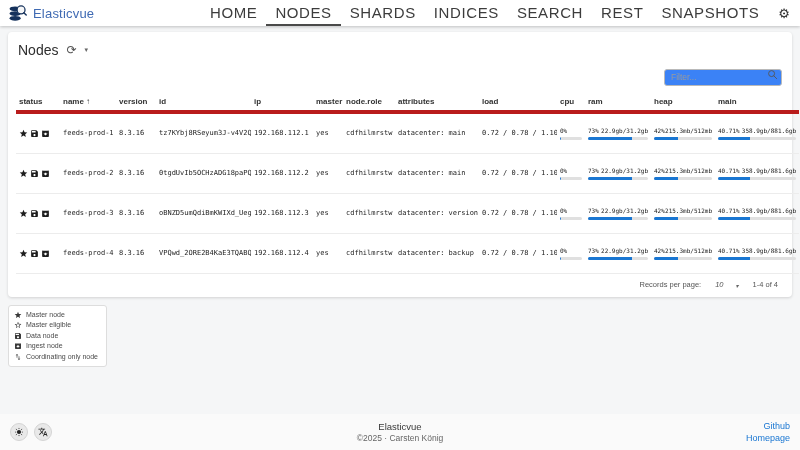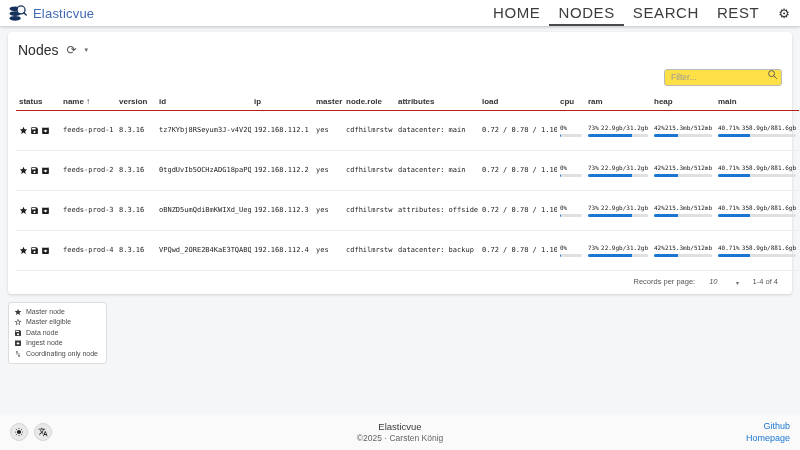--- a/index.html
+++ b/index.html
@@ -19,37 +19,37 @@
   .gear { margin-left:10px; font-size:13px; color:#333; cursor:pointer; line-height:1; }
 
   
   .card { background:#fff; margin:6px 8px 0; border-radius:4px; box-shadow:0 1px 3px rgba(0,0,0,.15); padding:8px 8px 2px; }
   .title-row { display:flex; align-items:center; gap:8px; padding:2px 2px 6px; }
   .page-title { font-size:14px; color:#2e2e2e; font-weight:400; }
   .refresh-btn { font-size:12px; color:#555; cursor:pointer; line-height:1; }
   .refresh-caret { font-size:7px; color:#666; cursor:pointer; }
   .filter-row { display:flex; justify-content:flex-end; padding:2px 2px 8px; }
   .filter-box { position:relative; width:118px; }
-  .filter-input { width:100%; height:17px; border:1px solid #b9b9b9; border-radius:3px; font-size:8.5px; padding:0 18px 0 6px; color:#333; font-family:"Liberation Sans",sans-serif; background:#fde047; }
+  .filter-input { width:100%; height:17px; border:1px solid #b9b9b9; border-radius:3px; font-size:8.5px; padding:0 18px 0 6px; color:#333; font-family:"Liberation Sans",sans-serif; background:#3b82f6; }
   .filter-input::placeholder { color:#9a9a9a; }
   .search-ic { position:absolute; right:4px; top:3px; }
 
   table { width:100%; border-collapse:collapse; table-layout:fixed; }
-  th { font-size:8px; font-weight:700; color:#333; text-align:left; padding:3px 3px 4px; border-bottom:1px solid #b91c1c; white-space:nowrap; overflow:hidden; }
+  th { font-size:8px; font-weight:700; color:#333; text-align:left; padding:3px 3px 4px; border-bottom:4px solid #b91c1c; white-space:nowrap; overflow:hidden; }
   td { font-family:"DejaVu Sans Mono", monospace; font-size:7px; color:#222; padding:13px 3px; border-bottom:1px solid #ececec; white-space:nowrap; overflow:hidden; vertical-align:middle; height:19px; }
   .sort-arrow { font-size:8px; color:#444; margin-left:2px; }
   .status-cell { display:flex; gap:2px; align-items:center; }
   .st-ic { width:9px; height:9px; fill:#1d1d1d; flex:none; }
 
   .pctcell .lbls { display:flex; justify-content:space-between; font-size:6px; color:#222; line-height:8px; }
   .track { height:3px; background:#e0e0e0; border-radius:2px; margin-top:2px; overflow:hidden; }
   .fill { height:100%; background:#1976d2; }
 
   .tfoot { display:flex; justify-content:flex-end; align-items:center; gap:14px; font-size:7.5px; color:#555; padding:6px 6px 6px; font-family:"Liberation Sans",sans-serif; }
-  .rpp-select { display:flex; align-items:flex-end; gap:18px; cursor:pointer;font-style:italic; }
+  .rpp-select { display:flex; align-items:flex-end; gap:12px; cursor:pointer;font-style:italic; }
   .rpp-caret { font-size:6px; color:#666; }
 
   
   .legend { margin:8px 0 0 8px; display:inline-block; background:#fff; border:1px solid #ddd; border-radius:3px; padding:4px 8px 4px 5px; }
   .legend-item { display:flex; align-items:center; gap:4px; font-size:7px; color:#4a4a4a; line-height:10.5px; }
   .lg-ic { width:8px; height:8px; fill:#3a3a3a; flex:none; }
 
   
   .footer { position:absolute; left:0; bottom:0; width:800px; height:36px; background:#fafafa; display:flex; align-items:center; padding:0 10px; }
   .foot-left { display:flex; gap:6px; }
@@ -74,22 +74,25 @@
       <ellipse cx="9" cy="12" rx="7" ry="3" fill="#16325c"></ellipse>
       <ellipse cx="9" cy="18" rx="7" ry="3" fill="#16325c"></ellipse>
       <circle cx="16.5" cy="7.5" r="5" fill="#f5f6f7" stroke="#16325c" stroke-width="1.6"></circle>
       <line x1="20" y1="11" x2="23" y2="14" stroke="#16325c" stroke-width="1.8" stroke-linecap="round"></line>
     </svg>
     <span class="logo-name">Elasticvue</span>
   </div>
   <nav class="nav">
     <span class="nav-item">HOME</span>
     <span class="nav-item active">NODES</span>
+    <span class="nav-item">SHARDS</span>
+    <span class="nav-item">INDICES</span>
     <span class="nav-item">SEARCH</span>
     <span class="nav-item">REST</span>
+    <span class="nav-item">SNAPSHOTS</span>
     <span class="gear">⚙</span>
   </nav>
 </header>
 
 
 <section class="card">
   <div class="title-row">
     <h1 class="page-title">Nodes</h1>
     <span class="refresh-btn">⟳</span>
     <span class="refresh-caret">▾</span>
@@ -270,21 +273,21 @@
                 <path d="M20.54 5.23l-1.39-1.68C18.88 3.21 18.47 3 18 3H6c-.47 0-.88.21-1.16.55L3.46 5.23C3.17 5.57 3 6.02 3 6.5V19c0 1.1.9 2 2 2h14c1.1 0 2-.9 2-2V6.5c0-.48-.17-.93-.46-1.27zM12 17.5L6.5 12H10v-2h4v2h3.5L12 17.5zM5.12 5l.81-1h12l.94 1H5.12z"></path>
               </svg>
         </div>
           </td>
         <td>feeds-prod-3</td>
         <td>8.3.16</td>
         <td>oBNZD5umQdiBmKWIXd_Ueg</td>
         <td>192.168.112.3</td>
         <td>yes</td>
         <td>cdfhilmrstw</td>
-        <td>attributes: offside</td>
+        <td>datacenter: version</td>
         <td>0.72 / 0.78 / 1.10</td>
         <td class="pctcell">
             <div class="lbls">
               <span>0%</span>
             </div>
             <div class="track">
               <div class="fill" style="width: 3%;"></div>
             </div>
           </td>
         <td class="pctcell">

